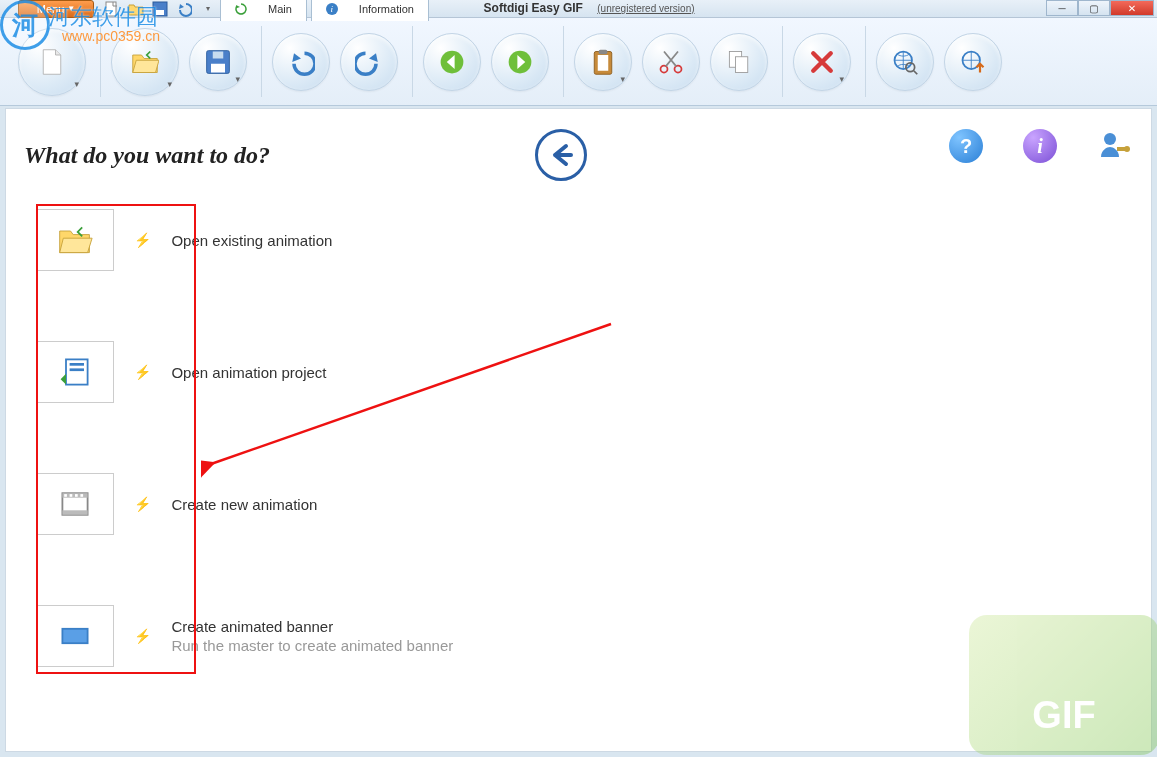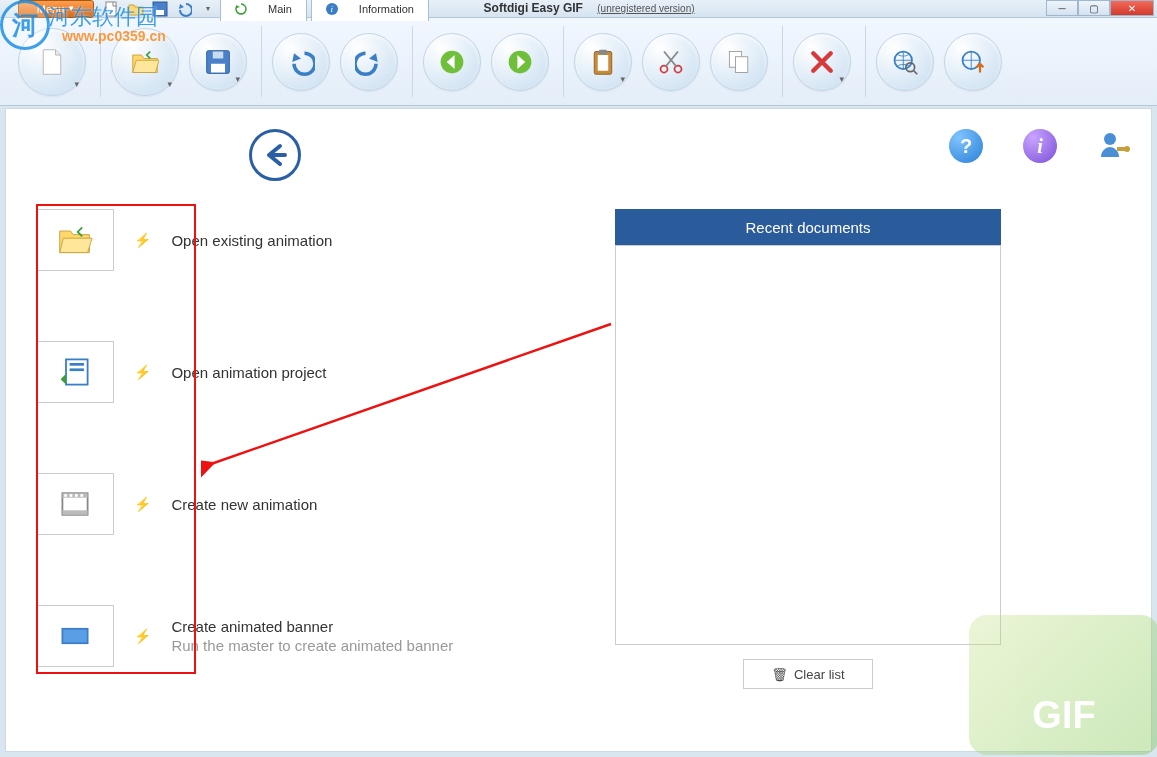--- a/index.html
+++ b/index.html
@@ -56,21 +56,21 @@
   .gifmark { position:absolute; right:-8px; bottom:-4px; width:190px; height:140px; background:linear-gradient(135deg,#c6e48b,#6fbf3a); border-radius:18px; opacity:.35; display:flex; align-items:flex-end; justify-content:center; color:#fff; font-size:38px; font-weight:bold; font-family:Arial; padding-bottom:18px; pointer-events:none; }
 
   
   .annot-box { position:absolute; left:30px; top:95px; width:160px; height:470px; border:2px solid #e11; pointer-events:none; }
   .arrow { position:absolute; left:195px; top:205px; pointer-events:none; }
 
   
   .srcmark { position:absolute; left:0; top:0; pointer-events:none; opacity:.85; }
   .srcmark .circ { width:50px; height:50px; border:3px solid #1f8fe6; border-radius:50%; display:flex; align-items:center; justify-content:center; color:#1f8fe6; font-size:26px; font-weight:bold; background:rgba(255,255,255,.3); }
   .srcmark .txt1 { position:absolute; left:48px; top:2px; font-size:22px; color:#1f8fe6; font-weight:normal; white-space:nowrap; text-shadow:0 0 2px #fff; }
-  .srcmark .txt2 { position:absolute; left:62px; top:28px; font-size:14px; color:#ff8a1f; font-weight:bold; white-space:nowrap; }
+  .srcmark .txt2 { position:absolute; left:62px; top:28px; font-size:14px; color:#ff8a1f; font-weight:normal; white-space:nowrap; }
 </style>
 </head>
 <body>
 
 <div class="titlebar">
   <div class="menu-btn">
     <span>Menu</span>
     <span class="tri">▼</span>
   </div>
   <div class="qat">
@@ -224,20 +224,21 @@
           <circle cx="14" cy="14" r="10" fill="none" stroke="#3a7fc6" stroke-width="2"></circle>
           <path d="M4 14h20M14 4v20" fill="none" stroke="#3a7fc6" stroke-width="1"></path>
           <path d="M24 28v-10M20 22l4-4 4 4" fill="none" stroke="#d66a1a" stroke-width="2.5"></path>
         </svg>
       </div>
   </div>
 </div>
 
 <div class="content">
   <div class="heading-row">
+    <div class="heading">What do you want to do?</div>
     <div class="backbtn">
       <svg width="30" height="30" viewBox="0 0 30 30">
           <path d="M20 6l-11 9 11 9M9 15h16" stroke="#2a5fa6" stroke-width="4" fill="none" stroke-linecap="round" stroke-linejoin="round"></path>
         </svg>
     </div>
   </div>
 
   <div class="topicons">
     <div class="ti help">
         <span>?</span>
@@ -301,28 +302,20 @@
           </svg>
         </div>
       <span class="bolt">⚡</span>
       <div class="txt">
         <span>Create animated banner</span>
         <span class="sub">Run the master to create animated banner</span>
       </div>
     </div>
   </div>
 
-  <div class="recent">
-    <div class="recent-head">Recent documents</div>
-    <div class="recent-body"></div>
-    <div class="clearlist">
-      <span>🗑</span>
-      <span>Clear list</span>
-    </div>
-  </div>
 
   <div class="gifmark">
       <span>GIF</span>
     </div>
 
   <div class="annot-box"></div>
   <svg class="arrow" width="420" height="170">
     <defs>
         <marker id="ah" markerWidth="12" markerHeight="12" refX="2" refY="6" orient="auto">
           <path d="M12 0L0 6l12 6z" fill="#e11"></path>

